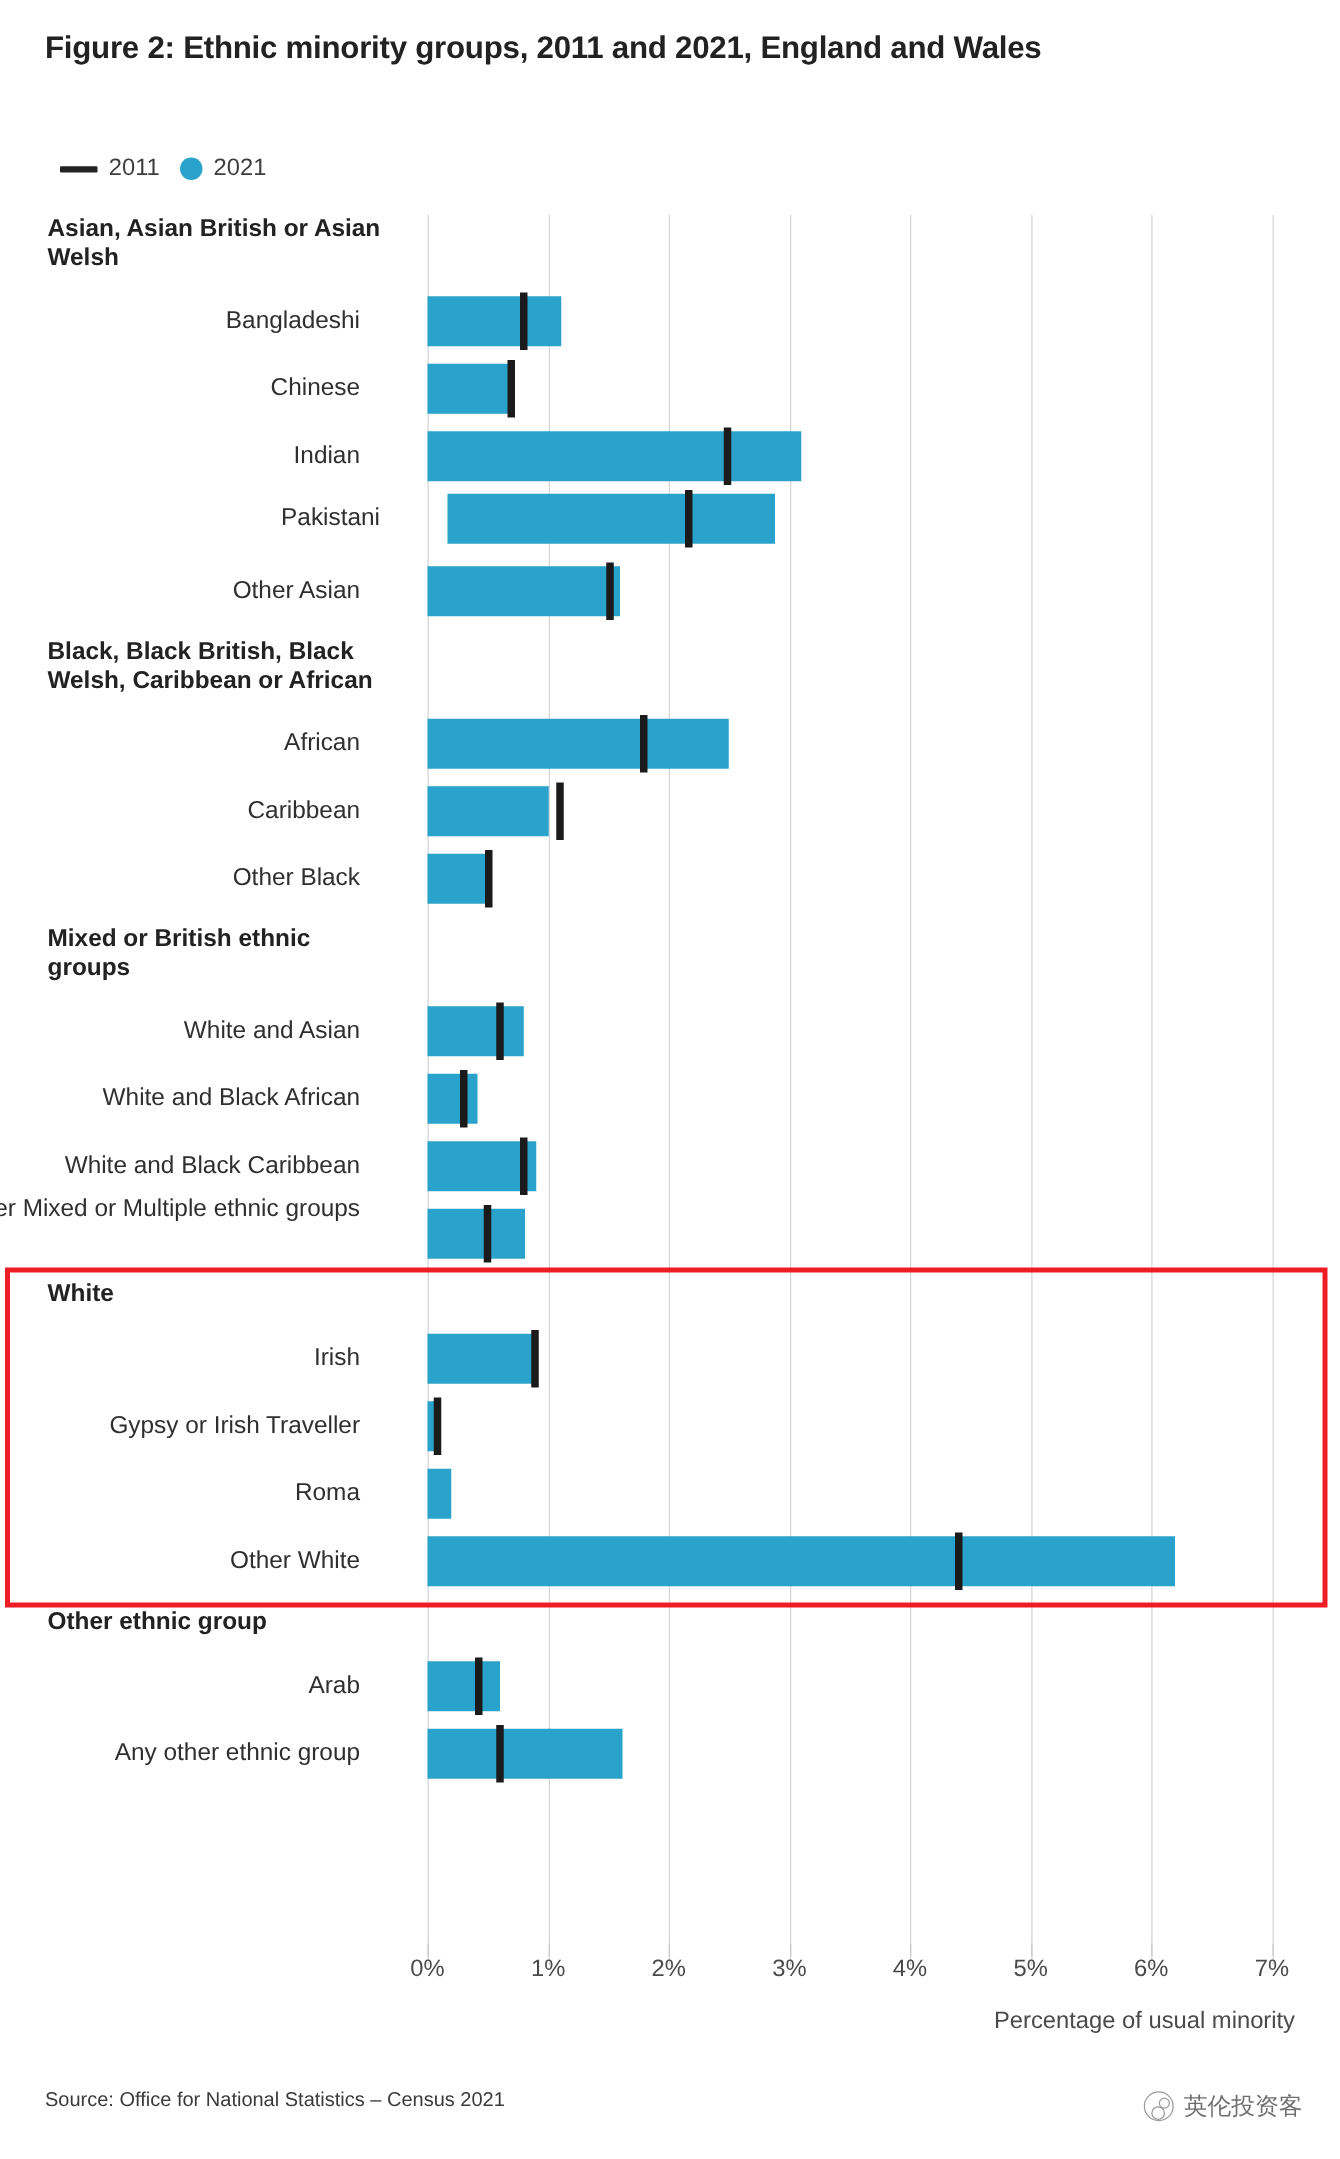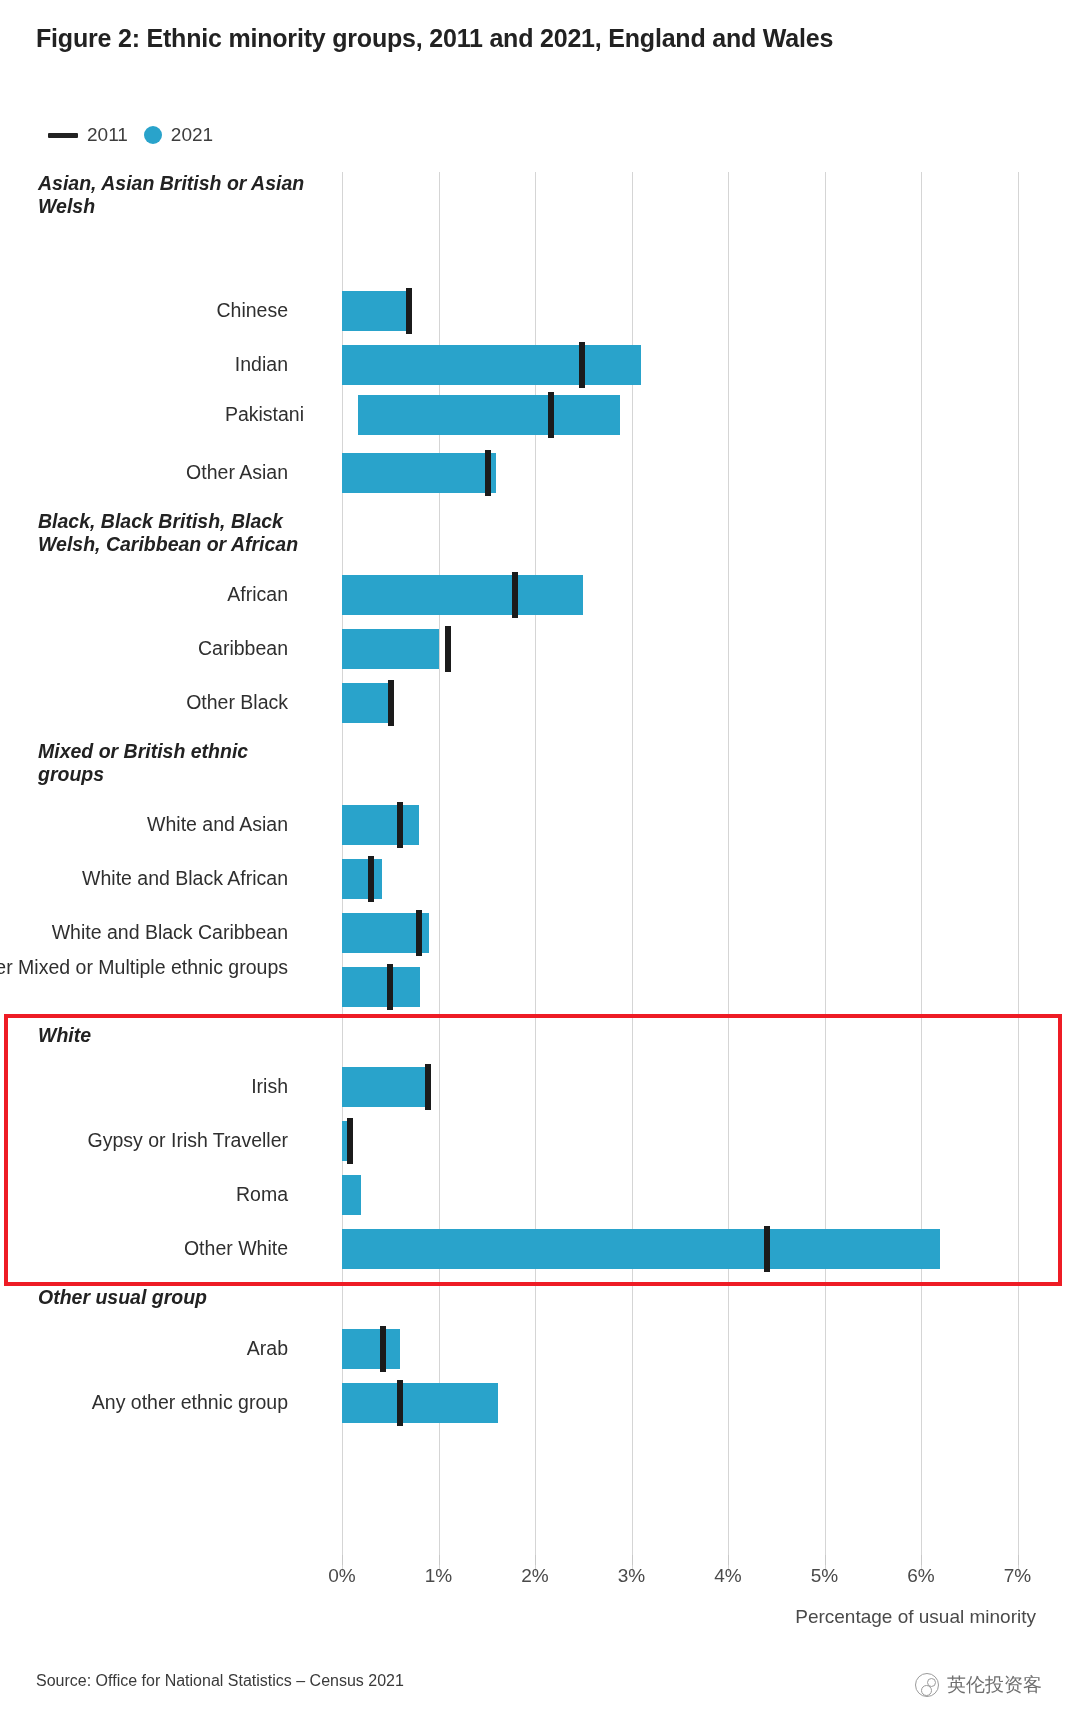--- a/index.html
+++ b/index.html
@@ -77,21 +77,20 @@
     background: #d5d5d5;
   }
 
   .row {
     position: relative;
     width: 1072px;
   }
   .row.cat {
     display: flex;
     align-items: flex-start;
-    font-style: italic;
   }
   .cat-label {
     position: absolute;
     left: 38px;
     top: 0;
     width: 270px;
     font-size: 19.5px;
     font-weight: bold;
     color: #222222;
     line-height: 1.18;
@@ -225,20 +224,27 @@
       <div class="gridline" style="left: 631.5px;"></div>
       <div class="gridline" style="left: 728px;"></div>
       <div class="gridline" style="left: 824.5px;"></div>
       <div class="gridline" style="left: 921px;"></div>
       <div class="gridline" style="left: 1017.5px;"></div>
     </div>
   <div class="rows" id="rows">
       <div class="row cat" style="height: 58px; top: 0px; position: absolute;">
         <div class="cat-label">Asian, Asian British or Asian Welsh</div>
       </div>
+      <div class="row" style="position: absolute; top: 58px; height: 54px;">
+        <div class="item-label" style="top: 15px;">Bangladeshi</div>
+        <div class="bar-wrap">
+          <div class="bar" style="left: 342px; width: 107.115px; top: 7px; height: 40px;"></div>
+          <div class="marker" style="left: 416.2px; top: 4px; height: 46px;"></div>
+        </div>
+      </div>
       <div class="row" style="position: absolute; top: 112px; height: 54px;">
         <div class="item-label" style="top: 15px;">Chinese</div>
         <div class="bar-wrap">
           <div class="bar" style="left: 342px; width: 69.48px; top: 7px; height: 40px;"></div>
           <div class="marker" style="left: 405.585px; top: 4px; height: 46px;"></div>
         </div>
       </div>
       <div class="row" style="position: absolute; top: 166px; height: 54px;">
         <div class="item-label" style="top: 15px;">Indian</div>
         <div class="bar-wrap">
@@ -339,21 +345,21 @@
         </div>
       </div>
       <div class="row" style="position: absolute; top: 1050px; height: 54px;">
         <div class="item-label" style="top: 15px;">Other White</div>
         <div class="bar-wrap">
           <div class="bar" style="left: 342px; width: 598.3px; top: 7px; height: 40px;"></div>
           <div class="marker" style="left: 763.6px; top: 4px; height: 46px;"></div>
         </div>
       </div>
       <div class="row cat" style="height: 36px; top: 1114px; position: absolute;">
-        <div class="cat-label">Other usual group</div>
+        <div class="cat-label">Other ethnic group</div>
       </div>
       <div class="row" style="position: absolute; top: 1150px; height: 54px;">
         <div class="item-label" style="top: 15px;">Arab</div>
         <div class="bar-wrap">
           <div class="bar" style="left: 342px; width: 57.9px; top: 7px; height: 40px;"></div>
           <div class="marker" style="left: 379.53px; top: 4px; height: 46px;"></div>
         </div>
       </div>
       <div class="row" style="position: absolute; top: 1204px; height: 54px;">
         <div class="item-label" style="top: 15px;">Any other ethnic group</div>

